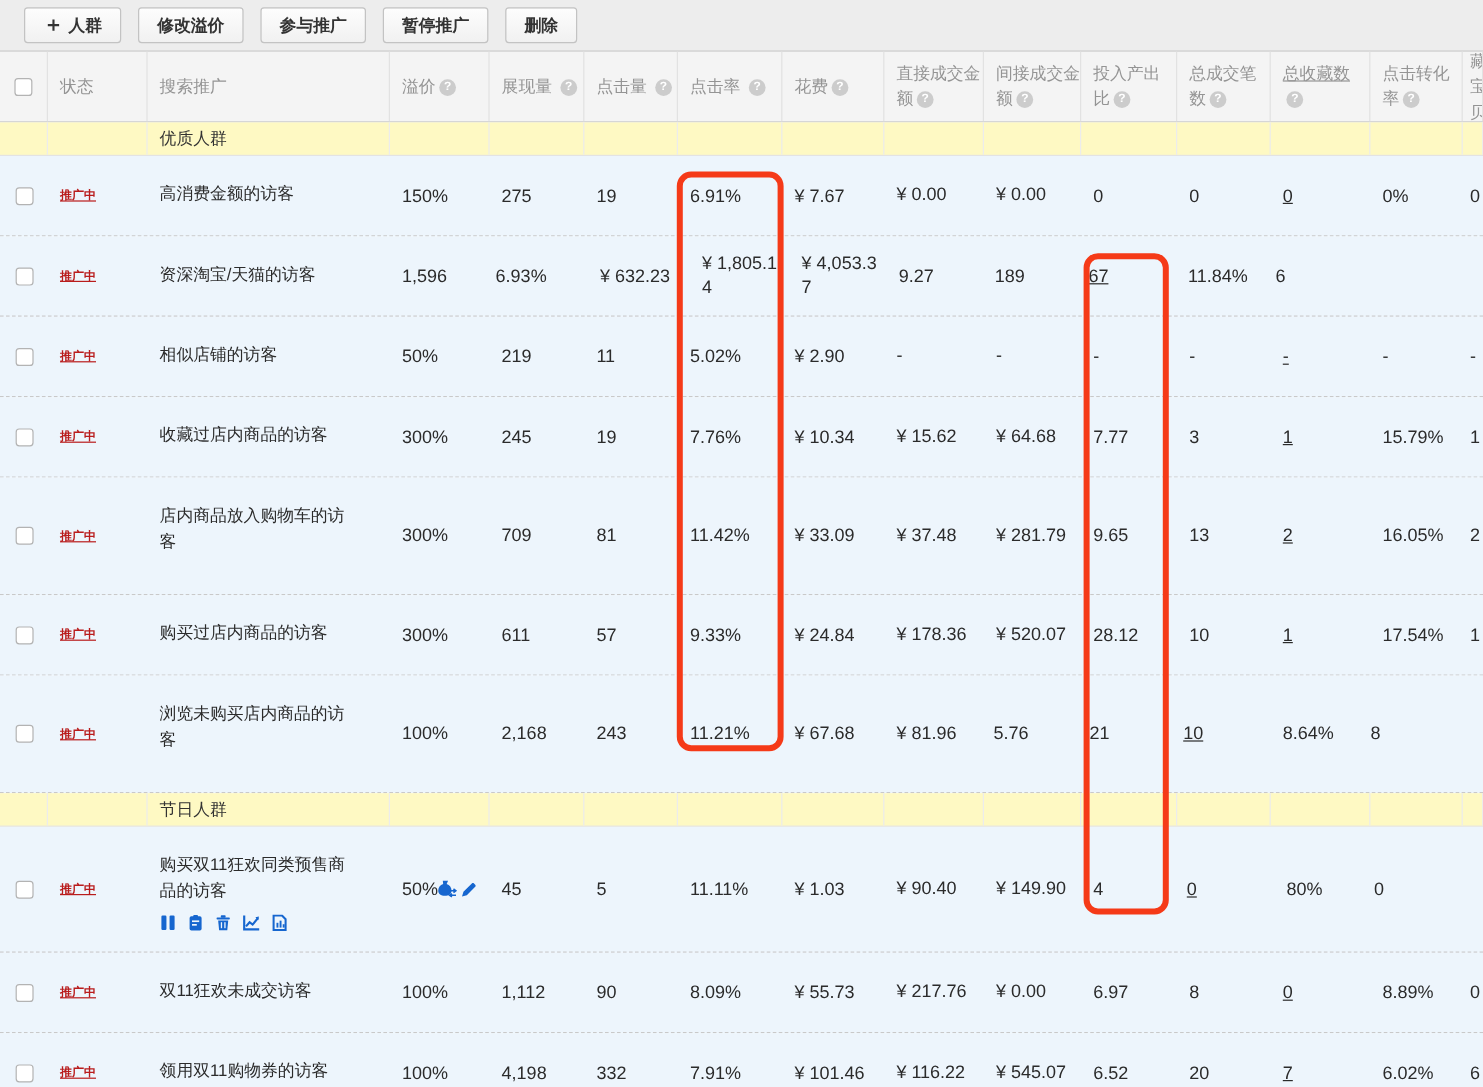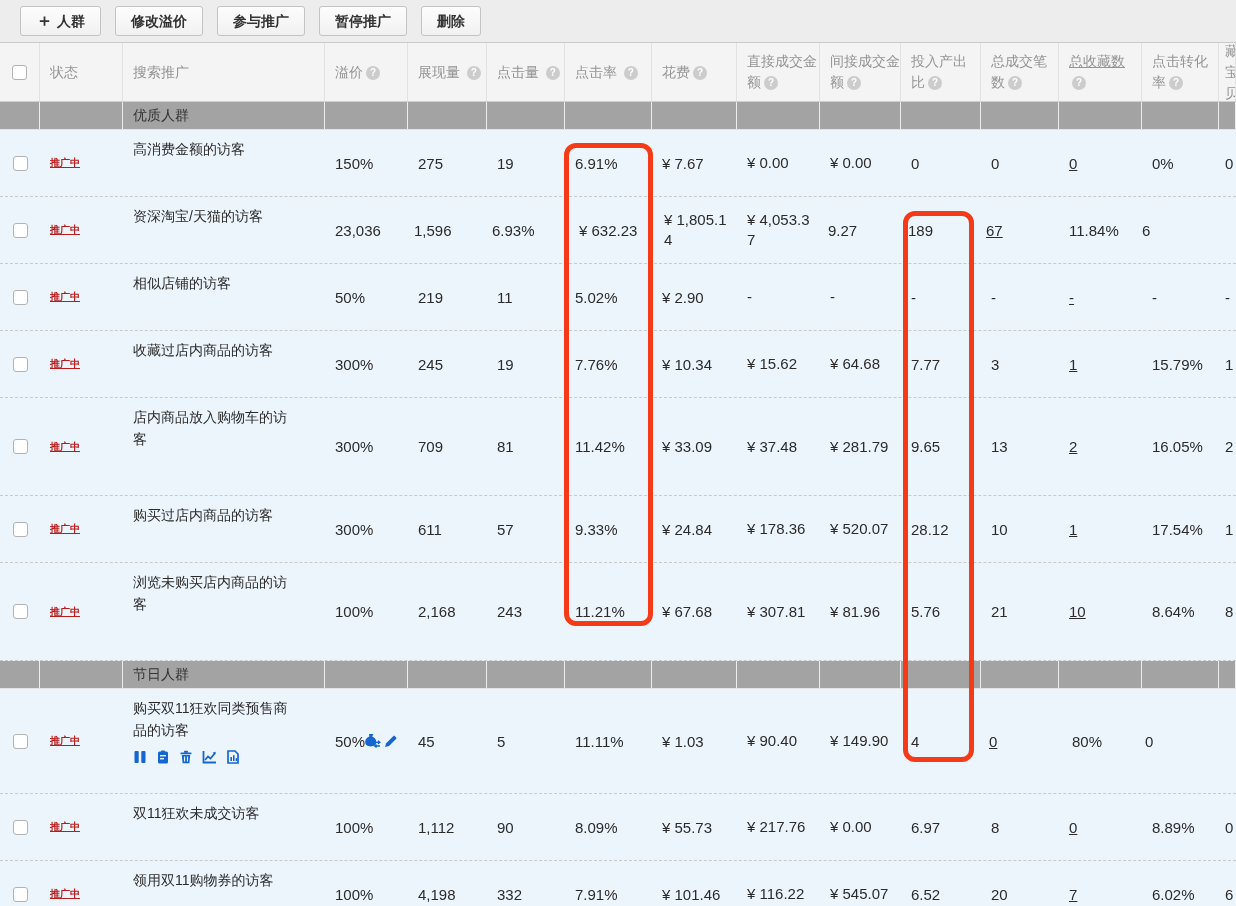--- a/index.html
+++ b/index.html
@@ -38,28 +38,28 @@
   .c-ctr{width:87px;}
   .c-cost{width:85px;}
   .c-dir{width:83px;}
   .c-ind{width:81px;}
   .c-roi{width:80px;}
   .c-ord{width:78px;}
   .c-fav{width:83px;text-decoration:underline;}
   .c-cvr{width:77px;}
   .c-x{width:17px;padding-left:6px;}
   
-  .srow{display:flex;height:27px;background:#a3a3a3;border-bottom:1px solid #e3e3e3;font-size:14px;color:#333;align-items:center;}
+  .srow{display:flex;height:27px;background:#fef9c3;border-bottom:1px solid #e3e3e3;font-size:14px;color:#333;align-items:center;}
   .srow .cell{border-right:1px solid #ececec;height:100%;}
   
   .trow{display:flex;min-height:66px;background:#edf5fc;border-bottom:1px dashed #c9c9c9;}
   .trow.tall{min-height:97px;}
   .trow.xtall{min-height:104px;}
   .trow .cell{font-size:15px;color:#2b2b2b;}
-  .trow .c-name{display:block;padding-top:8px;font-size:14px;line-height:22px;}
+  .trow .c-name{display:block;padding-top:20px;font-size:14px;line-height:22px;}
   .name-text{max-width:160px;}
   .status{color:#b91c1c;font-weight:700;font-size:10px;text-decoration:underline;}
   .cbx{
     appearance:none;-webkit-appearance:none;width:15px;height:15px;background:#fff;
     border:1px solid #b3b3b3;border-radius:3px;margin:0;cursor:pointer;
   }
   .wrapnum{display:block;word-break:break-all;line-height:20px;max-width:66px;}
   
   .actions{display:flex;gap:9px;margin-top:9px;align-items:center;}
   .aicon{cursor:pointer;display:inline-flex;}
@@ -200,23 +200,20 @@
     <div class="trow">
       <div class="cell c-check">
         <input type="checkbox" class="cbx" style="">
       </div>
       <div class="cell c-status">
         <span class="status">推广中</span>
       </div>
       <div class="cell c-name">
         <div class="name-text">资深淘宝/天猫的访客</div>
       </div>
-      <div class="cell c-imp">
-        <span>23,036</span>
-      </div>
       <div class="cell c-clk">
         <span>1,596</span>
       </div>
       <div class="cell c-ctr">
         <span>6.93%</span>
       </div>
       <div class="cell c-cost">
         <span>¥ 632.23</span>
       </div>
       <div class="cell c-dir">
@@ -446,23 +443,20 @@
         <span>2,168</span>
       </div>
       <div class="cell c-clk">
         <span>243</span>
       </div>
       <div class="cell c-ctr">
         <span>11.21%</span>
       </div>
       <div class="cell c-cost">
         <span>¥ 67.68</span>
-      </div>
-      <div class="cell c-dir">
-        <span class="wrapnum">¥ 307.81</span>
       </div>
       <div class="cell c-ind">
         <span class="wrapnum">¥ 81.96</span>
       </div>
       <div class="cell c-roi">
         <span>5.76</span>
       </div>
       <div class="cell c-ord">
         <span>21</span>
       </div>

